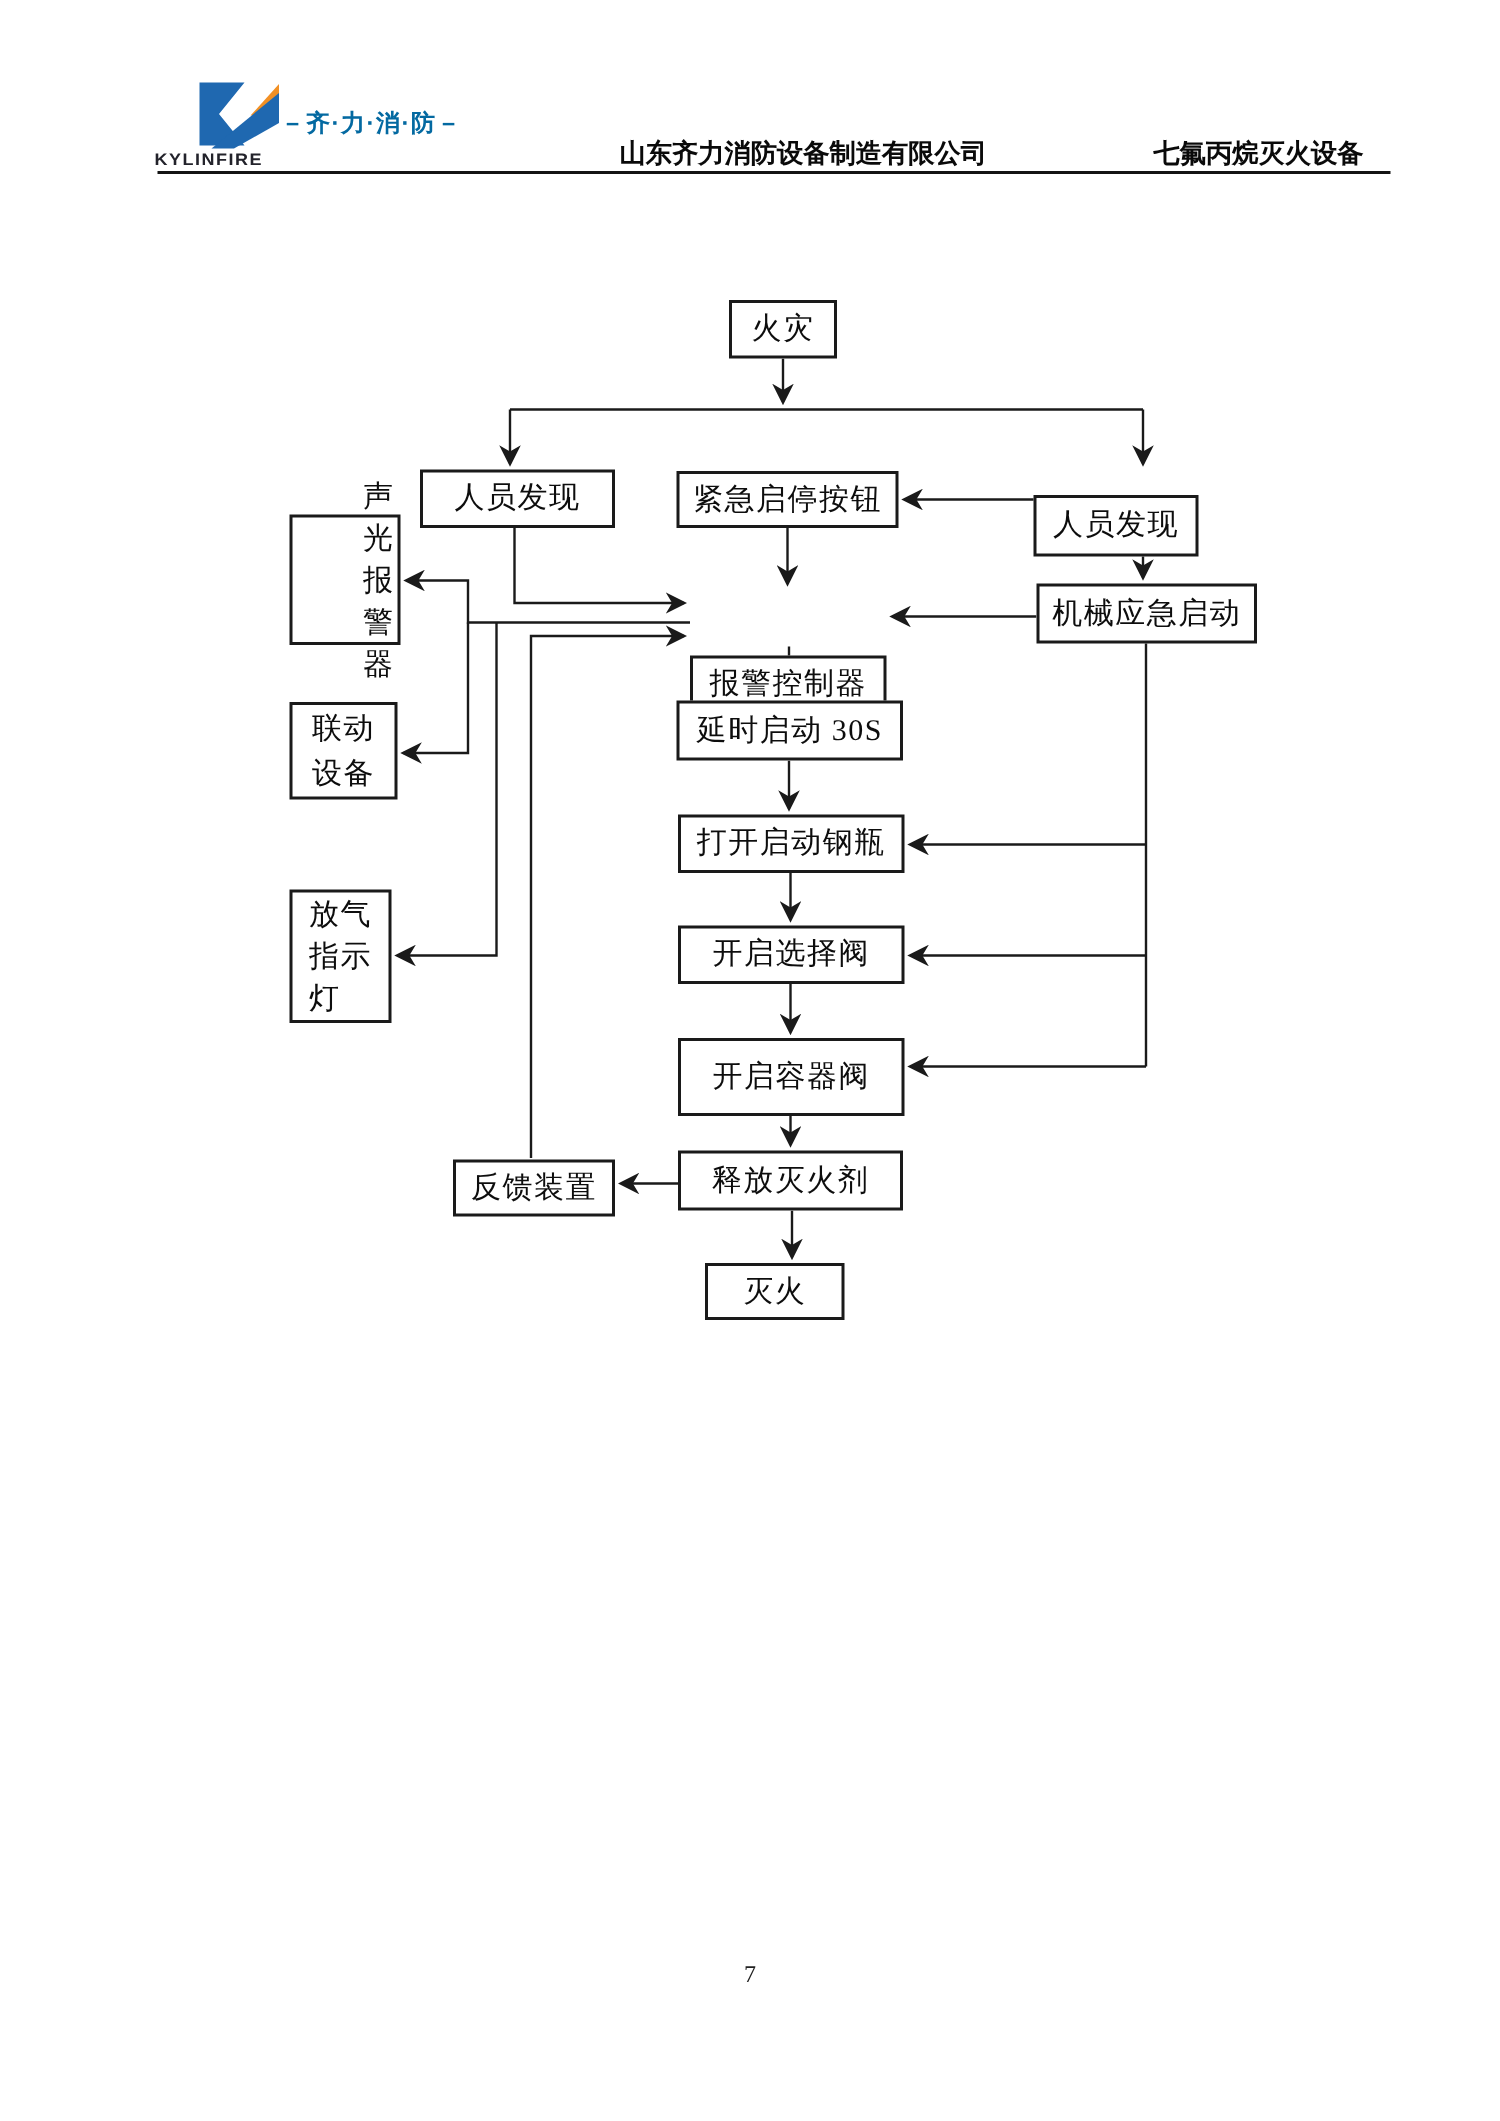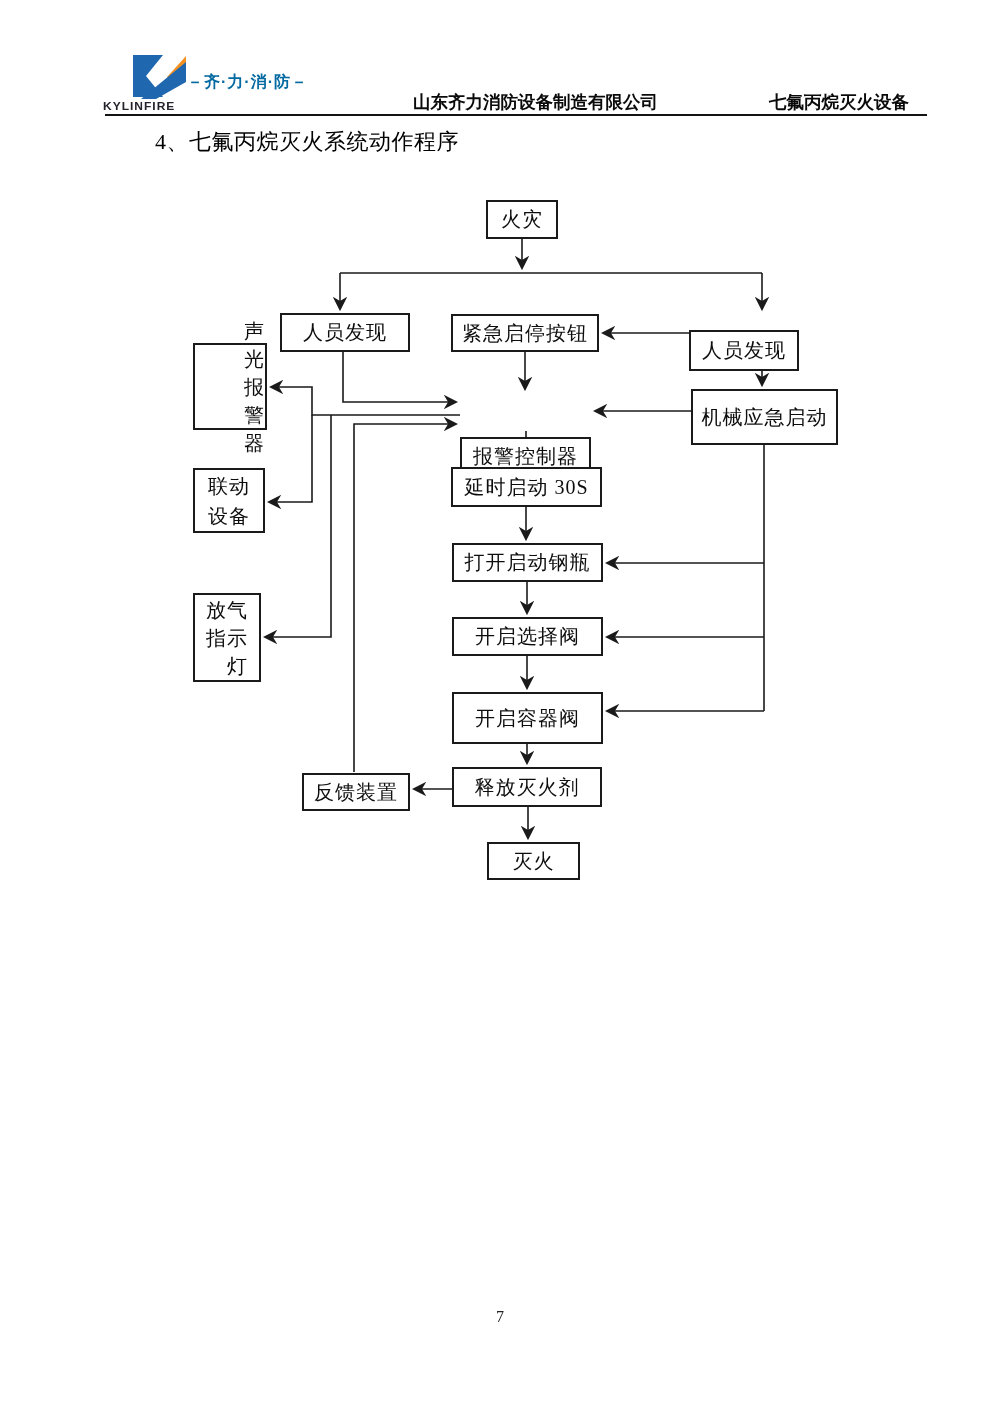--- a/index.html
+++ b/index.html
@@ -32,21 +32,21 @@
   }
   
   .doc-title{
     position:absolute;left:155px;top:127px;
     font-size:22px;letter-spacing:.5px;color:#000;
   }
   
   .wires{position:absolute;left:0;top:0;pointer-events:none;}
   .fbox{
     position:absolute;box-sizing:border-box;border:2px solid #1a1a1a;background:#fff;
-    display:flex;align-items:center;justify-content:center;text-align:right;
+    display:flex;align-items:center;justify-content:center;text-align:left;
     font-size:20px;line-height:1.45;letter-spacing:1px;color:#0d0d0d;white-space:pre-line;
   }
   
   .page-num{
     position:absolute;left:0;top:1308px;width:1000px;text-align:center;
     font-size:16px;color:#222;
   }
 </style>
 </head>
 <body>
@@ -57,21 +57,20 @@
     <path d="M2,2 H32 L15,23 L32,44 H2 Z" fill="#1f68b0"></path>
     <path d="M36,24 L55,3 L55,24 Z" fill="#f29024"></path>
     <path d="M55,9 L55,29 L25,46 L10,46 Z" fill="#1f68b0"></path>
   </svg>
   <div class="logo-brand">KYLINFIRE</div>
   <div class="logo-slogan">－齐·力·消·防－</div>
   <div class="hdr-company">山东齐力消防设备制造有限公司</div>
   <div class="hdr-product">七氟丙烷灭火设备</div>
   <div class="hdr-rule"></div>
 
-  <div class="doc-title">4、七氟丙烷灭火系统动作程序</div>
 
   <svg class="wires" width="1000" height="1414" viewBox="0 0 1000 1414">
     <defs>
       <marker id="ah" viewBox="0 0 10 10" refX="8.5" refY="5" markerWidth="9" markerHeight="9" orient="auto-start-reverse">
         <path d="M0,0 L10,5 L0,10 L3,5 Z" fill="#1a1a1a"></path>
       </marker>
     </defs>
     <g fill="none" stroke="#1a1a1a" stroke-width="1.6">
       <path d="M522,239 V268" marker-end="url(#ah)"></path>
       <path d="M340,273 H762"></path>
@@ -101,29 +100,29 @@
   </svg>
 
   <div class="fbox" style="left:486px;top:200px;width:72px;height:39px;">火灾</div>
   <div class="fbox" style="left:280px;top:313px;width:130px;height:39px;">人员发现</div>
   <div class="fbox" style="left:451px;top:314px;width:148px;height:38px;">紧急启停按钮</div>
   <div class="fbox" style="left:689px;top:313px;width:110px;height:41px;margin-top:17px;">人员发现</div>
   <div class="fbox" style="left:193px;top:343px;width:74px;height:87px;line-height:28px;padding-left:47px;">声光
 报警
 器</div>
   <div class="fbox" style="left:460px;top:393px;width:131px;height:38px;margin-top:44px;">报警控制器</div>
-  <div class="fbox" style="left:691px;top:389px;width:147px;height:56px;">机械应急启动</div>
+  <div class="fbox" style="left:691px;top:389px;width:147px;height:40px;">机械应急启动</div>
   <div class="fbox" style="left:193px;top:468px;width:72px;height:65px;line-height:30px;">联动
 设备</div>
   <div class="fbox" style="left:451px;top:467px;width:151px;height:40px;">延时启动 30S</div>
   <div class="fbox" style="left:452px;top:543px;width:151px;height:39px;">打开启动钢瓶</div>
   <div class="fbox" style="left:193px;top:593px;width:68px;height:89px;line-height:28px;">放气
 指示
 灯</div>
   <div class="fbox" style="left:452px;top:617px;width:151px;height:39px;">开启选择阀</div>
   <div class="fbox" style="left:452px;top:692px;width:151px;height:52px;">开启容器阀</div>
   <div class="fbox" style="left:302px;top:773px;width:108px;height:38px;">反馈装置</div>
   <div class="fbox" style="left:452px;top:767px;width:150px;height:40px;">释放灭火剂</div>
-  <div class="fbox" style="left:487px;top:842px;width:93px;height:38px;">灭火</div>
+  <div class="fbox" style="left:470px;top:842px;width:93px;height:38px;">灭火</div>
 
   <div class="page-num">7</div>
 
 </div>
 
 </body></html>

